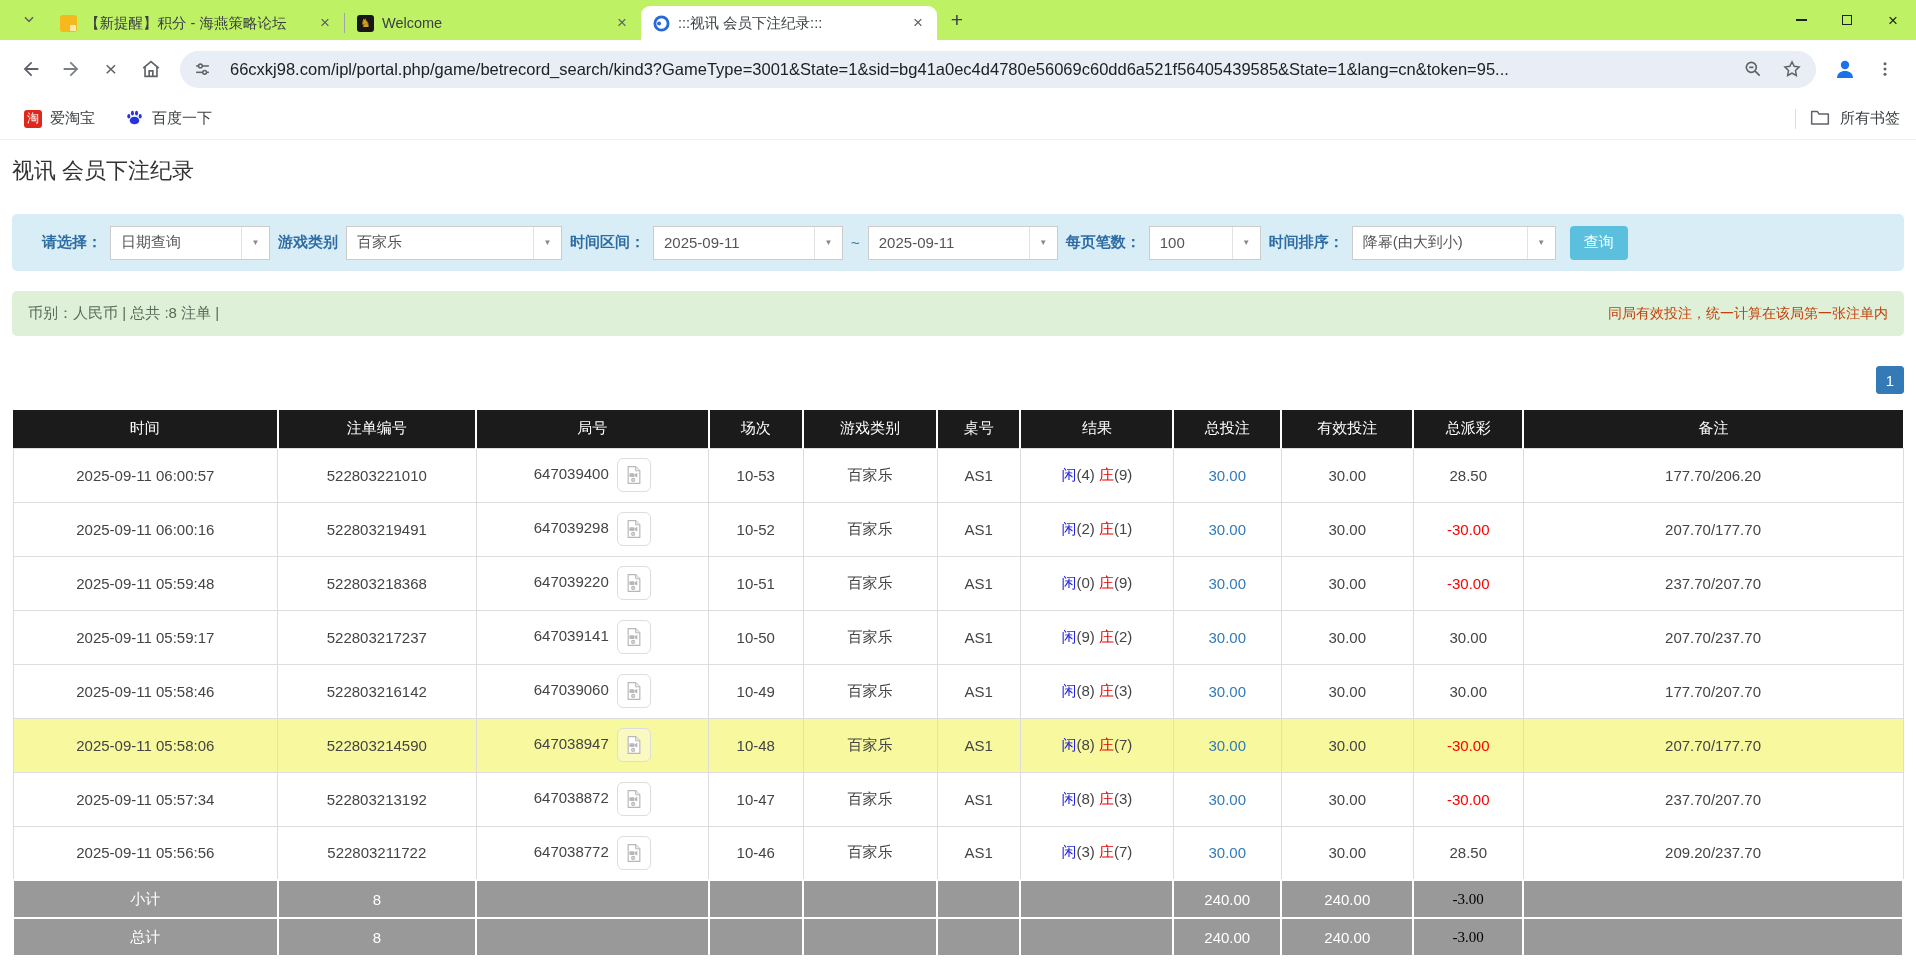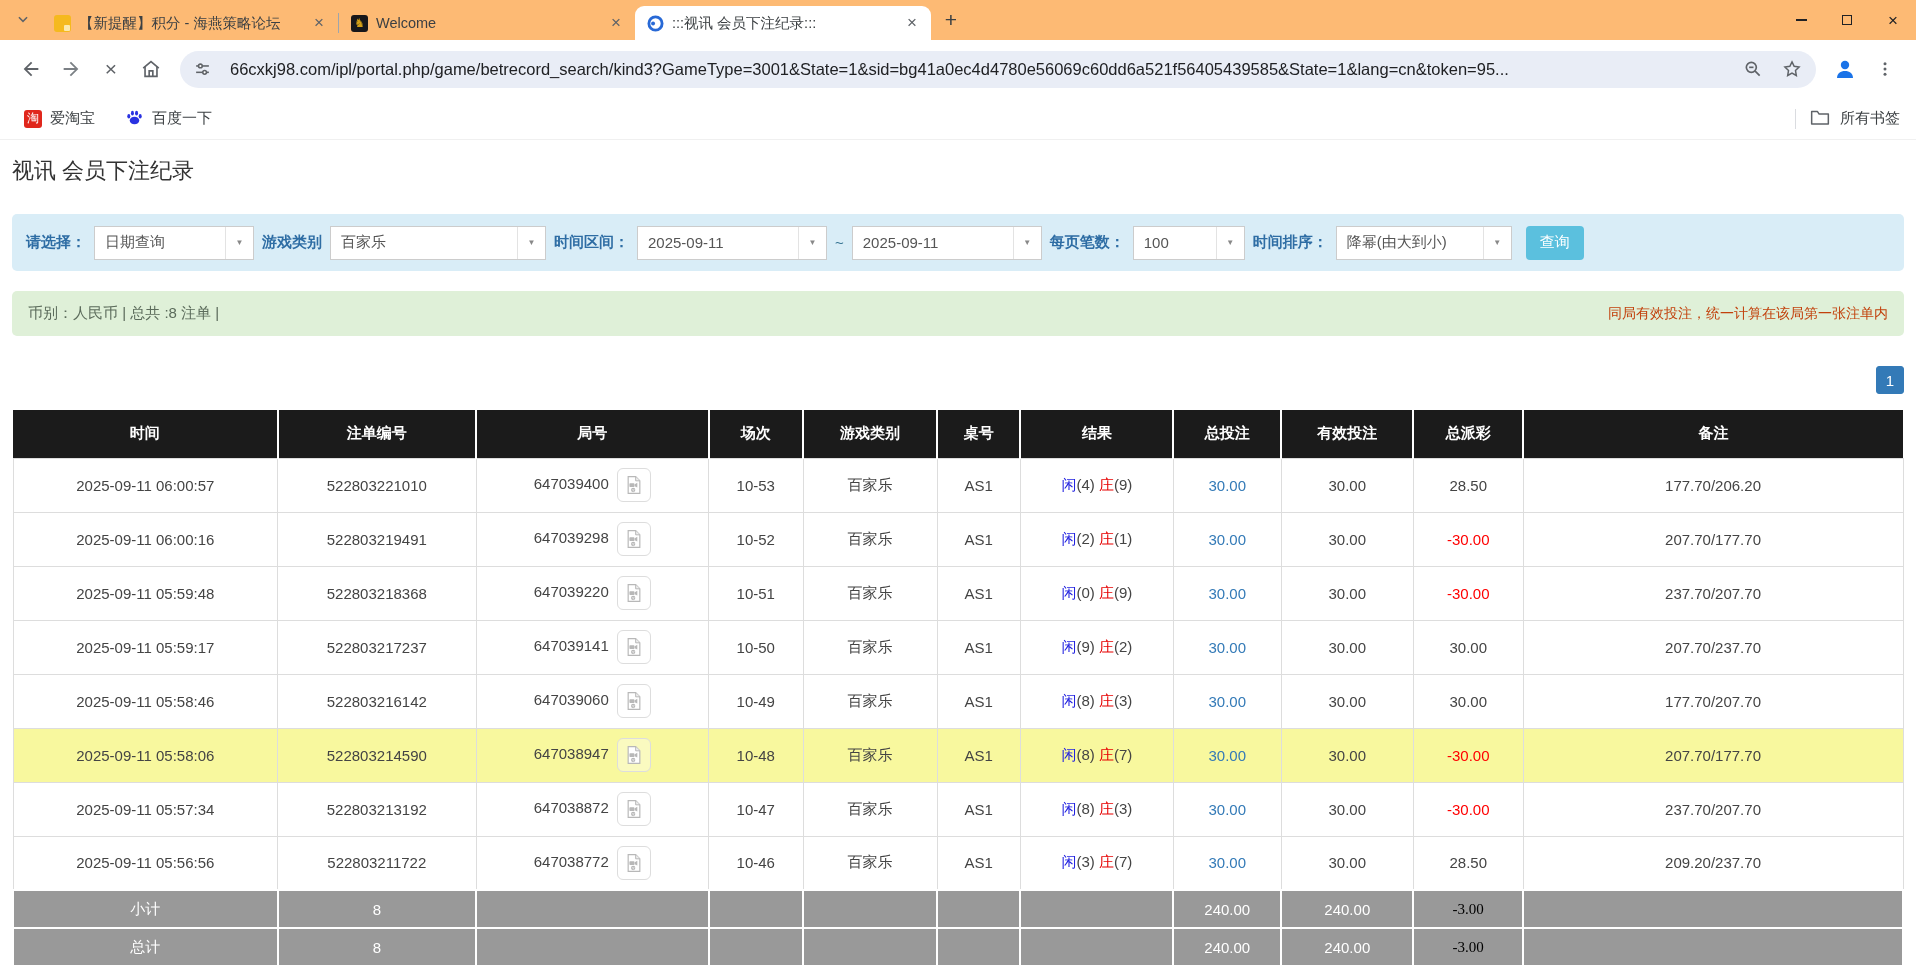--- a/index.html
+++ b/index.html
@@ -1,22 +1,22 @@
 <!DOCTYPE html>
 <html><head>
 <meta charset="utf-8">
 <title>:::视讯 会员下注纪录:::</title>
 <style>
   * { box-sizing: border-box; margin: 0; padding: 0; }
   html, body { width: 1916px; height: 968px; overflow: hidden; background: #fff;
     font-family: "Liberation Sans", "DejaVu Sans", sans-serif; }
 
   
-  .tabstrip { height: 40px; background: #fdba74; display: flex; align-items: flex-end;
-    padding-left: 8px; position: relative; }
+  .tabstrip { height: 40px; background: #bef264; display: flex; align-items: flex-end;
+    padding-left: 14px; position: relative; }
   .tab-search-btn { width: 30px; height: 30px; margin: 0 4px 5px 0; border: none; background: transparent;
     border-radius: 50%; display: flex; align-items: center; justify-content: center; cursor: pointer; }
   .tab { height: 34px; display: flex; align-items: center; gap: 8px; padding: 0 10px 0 12px;
     width: 296px; border-radius: 9px 9px 0 0; color: #3c4043; font-size: 14.5px; cursor: pointer; }
   .tab.active { background: #fff; }
   .tab-title { flex: 1; white-space: nowrap; overflow: hidden; }
   .tab-close { border: none; background: transparent; font-size: 17px; color: #5f6368; cursor: pointer;
     width: 18px; height: 18px; line-height: 16px; border-radius: 50%; flex: none; }
   .tab-sep { width: 1px; height: 20px; background: #9fa5ab; margin-bottom: 7px; flex: none; }
   .favicon { width: 17px; height: 17px; flex: none; display: flex; align-items: center; justify-content: center; }
@@ -50,42 +50,42 @@
   .bm-tao { width: 18px; height: 18px; background: #e0271c; color: #fff; border-radius: 3px;
     font-size: 12px; display: flex; align-items: center; justify-content: center; }
   .bm-right { margin-left: auto; display: flex; align-items: center; gap: 10px; }
   .bm-divider { width: 1px; height: 20px; background: #dadce0; margin-right: 4px; }
 
   
   .page { padding: 16px 12px 0; background: #fff; }
   .page-title { font-size: 22px; font-weight: 400; color: #333; line-height: 30px; }
 
   .filter-panel { margin-top: 28px; background: #d9edf7; border-radius: 5px; height: 57px;
-    display: flex; align-items: center; padding: 0 14px; gap: 8px; }
+    display: flex; align-items: center; padding: 0 30px; gap: 8px; }
   .f-label { font-size: 15px; font-weight: bold; color: #2e6da4; white-space: nowrap; }
   .sel { background: #fff; border: 1px solid #ccc; border-radius: 0; height: 34px; display: flex;
     align-items: center; cursor: pointer; flex: none; }
   .sel-val { flex: 1; padding: 0 10px; font-size: 15px; color: #555; white-space: nowrap; overflow: hidden; }
   .sel-caret { width: 28px; height: 100%; border-left: 1px solid #e3e3e3; display: flex; align-items: center;
     justify-content: center; font-size: 8px; color: #888; }
   .tilde { color: #31708f; font-size: 15px; }
   .search-btn { margin-left: 6px; height: 34px; width: 58px; background: #5bc0de; color: #fff; border: none;
     border-radius: 4px; font-size: 15px; cursor: pointer; }
 
   .info-bar { margin-top: 20px; background: #dff0d8; border-radius: 5px; height: 45px; display: flex;
     align-items: center; justify-content: space-between; padding: 0 16px; }
   .info-left { font-size: 15px; color: #5b6b5b; }
   .info-right { font-size: 14px; color: #c2410c; }
 
   .pag-row { display: flex; justify-content: flex-end; margin: 30px 0 16px; }
   .pag-btn { width: 28px; height: 28px; background: #337ab7; color: #fff; border: 1px solid #337ab7;
     border-radius: 3px; font-size: 15px; cursor: pointer; }
 
   table.bet-table { width: 100%; border-collapse: collapse; font-size: 15px; color: #444; table-layout: fixed; }
-  .bet-table th { background: #1b1b1b; color: #fff; height: 48px; font-weight: bold; text-align: center;
+  .bet-table th { background: #1b1b1b; color: #fff; height: 38px; font-weight: normal; text-align: center;
     border-right: 2px solid #fff; }
   .bet-table th:last-child { border-right: none; }
   .bet-table td { border: 1px solid #ddd; height: 54px; text-align: center; background: #fff;
     white-space: nowrap; overflow: hidden; }
   .bet-table tr.hl td { background: #f8f89e; }
   .game-no-cell .video-btn { margin-left: 8px; width: 34px; height: 34px; border: 1px solid #ddd;
     border-radius: 6px; background: rgba(255,255,255,0.35); cursor: pointer; vertical-align: middle;
     display: inline-flex; align-items: center; justify-content: center; }
   .pl { color: #2222e0; }
   .bk { color: #e60000; }
@@ -257,21 +257,21 @@
     <div class="sel" style="width:190px">
       <span class="sel-val">2025-09-11</span>
       <span class="sel-caret">▼</span>
     </div>
     <span class="f-label">每页笔数：</span>
     <div class="sel" style="width:112px">
       <span class="sel-val">100</span>
       <span class="sel-caret">▼</span>
     </div>
     <span class="f-label">时间排序：</span>
-    <div class="sel" style="width:176px">
+    <div class="sel" style="width:204px">
       <span class="sel-val">降幂(由大到小)</span>
       <span class="sel-caret">▼</span>
     </div>
     <button class="search-btn">查询</button>
   </div>
 
   <div class="info-bar">
     <span class="info-left">币别：人民币 | 总共 :8 注单 |</span>
     <span class="info-right">同局有效投注，统一计算在该局第一张注单内</span>
   </div>

